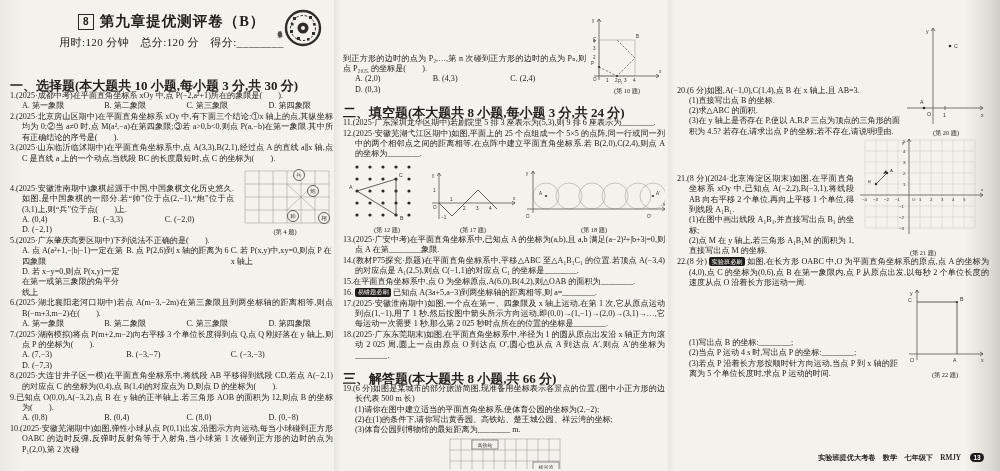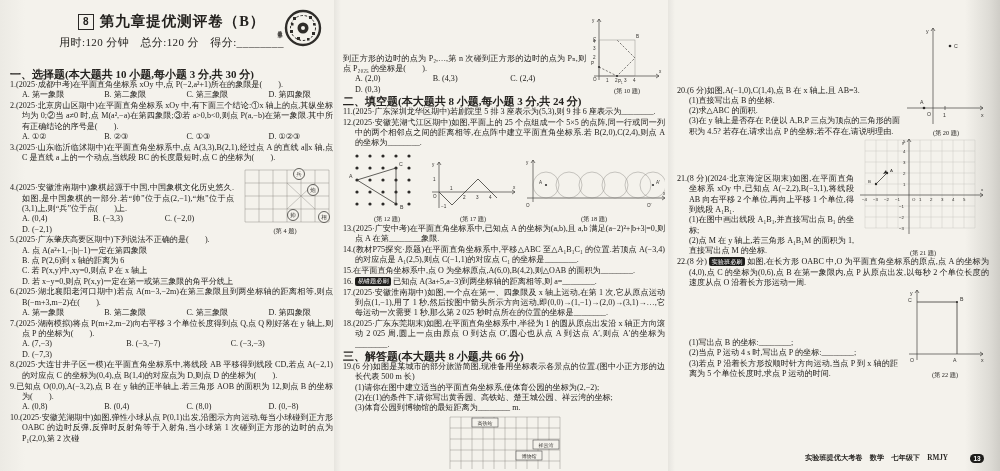--- a/index.html
+++ b/index.html
@@ -23,42 +23,42 @@
   .hline{display:flex;align-items:center;justify-content:center;gap:6px}
   .hnum{display:inline-flex;width:14px;height:14px;border:1.4px solid #2a2826;
     align-items:center;justify-content:center;font-weight:bold;font-size:10px;
     font-family:"Liberation Sans",sans-serif}
   .htitle{font-size:14.5px;font-weight:bold;letter-spacing:1px}
   .hmeta{font-size:11px;margin-top:4px;letter-spacing:.4px}
   .stamp{position:absolute;right:10px;top:2px;display:flex;align-items:center;gap:1px}
   .stamplabel{writing-mode:vertical-rl;font-size:5px;letter-spacing:.5px;color:#3a3835}
 
   
-  .sec{font-weight:bold;font-size:11px;line-height:11px;margin-top:1px}
+  .sec{font-weight:bold;font-size:13px;line-height:11px;margin-top:12px}
   .q{margin:0 0 .5px 0}
   .qrow{display:flex;gap:3px;align-items:flex-end}
   .qbody{flex:1 1 auto;min-width:0}
   .qt,.qsub{font-size:8.1px;line-height:10.3px;text-align:justify}
   .qt{padding-left:12px;text-indent:-12px}
   .qsub{padding-left:12px}
   .opts{display:grid;padding-left:12px;font-size:8.1px;line-height:10.3px;column-gap:2px}
   .c4{grid-template-columns:1.12fr 1.12fr 1.12fr .9fr}
   .c2{grid-template-columns:1fr 1fr 1fr}
-  .c1{grid-template-columns:1fr}
+  .c1{grid-template-columns:1fr 1fr 1fr}
   .qfig{flex:0 0 auto;text-align:center}
   .figcap{font-size:6.3px;line-height:8px;margin-top:1px;text-align:center}
   .figrow{display:flex;justify-content:space-between;align-items:flex-end;margin:1px 0 1px 4px}
   .figrow.center{justify-content:center}
   .figitem{text-align:center}
   .badge{display:inline-block;background:#1d1c1a;color:#fff;font-size:6.2px;line-height:8.2px;
     padding:.5px 2.5px;border-radius:2px;margin:0 2px;vertical-align:.8px;
     font-family:"Liberation Sans",sans-serif;text-indent:0}
 
   
-  .footer{position:absolute;right:16px;bottom:8px;display:flex;align-items:flex-end;gap:22px;
+  .footer{position:absolute;right:16px;bottom:8px;display:flex;align-items:flex-start;gap:9px;
     font-size:7.2px;font-weight:bold;color:#2c2a27}
   .pgbadge{display:inline-flex;align-items:center;justify-content:center;
     background:#1d1c1a;color:#fff;font-size:6.5px;min-width:14px;height:9px;
     border-radius:4.5px;font-family:"Liberation Sans",sans-serif}
 
   svg{display:block}
   svg text{font-family:"Liberation Sans","DejaVu Sans",sans-serif;fill:#33312e}
   .ax{stroke:#44423f;stroke-width:.7;fill:none}
   .gr{stroke:#8a8884;stroke-width:.45;fill:none}
   .lgr{stroke:#c3c1ba;stroke-width:.4;fill:none}
@@ -105,26 +105,20 @@
         <div class="qt">1.(2025·成都中考)在平面直角坐标系 xOy 中,点 P(−2,a²+1)所在的象限是(　　).</div>
         <div class="opts c4">
           <span class="opt">A. 第一象限</span>
           <span class="opt">B. 第二象限</span>
           <span class="opt">C. 第三象限</span>
           <span class="opt">D. 第四象限</span>
         </div>
       </div>
       <div class="q">
         <div class="qt">2.(2025·北京房山区期中)在平面直角坐标系 xOy 中,有下面三个结论:①x 轴上的点,其纵坐标均为 0;②当 a≠0 时,点 M(a²,−a)在第四象限;③若 a&gt;0,b&lt;0,则点 P(a,−b)在第一象限.其中所有正确结论的序号是(　　).</div>
-        <div class="opts c4">
-          <span class="opt">A. ①②</span>
-          <span class="opt">B. ②③</span>
-          <span class="opt">C. ①③</span>
-          <span class="opt">D. ①②③</span>
-        </div>
       </div>
       <div class="q">
         <div class="qt">3.(2025·山东临沂临沭期中)在平面直角坐标系中,点 A(3,3),B(2,1),经过点 A 的直线 a∥x 轴,点 C 是直线 a 上的一个动点,当线段 BC 的长度最短时,点 C 的坐标为(　　).</div>
       </div>
       <div class="q">
         <div class="qrow">
           <div class="qbody">
             <div class="qt">4.(2025·安徽淮南期中)象棋起源于中国,中国象棋文化历史悠久.如图,是中国象棋的一部分.若“帅”位于点(2,−1),“炮”位于点(3,1)上,则“兵”位于点(　　)上.</div>
             <div class="opts c2">
               <span class="opt">A. (0,4)</span>

